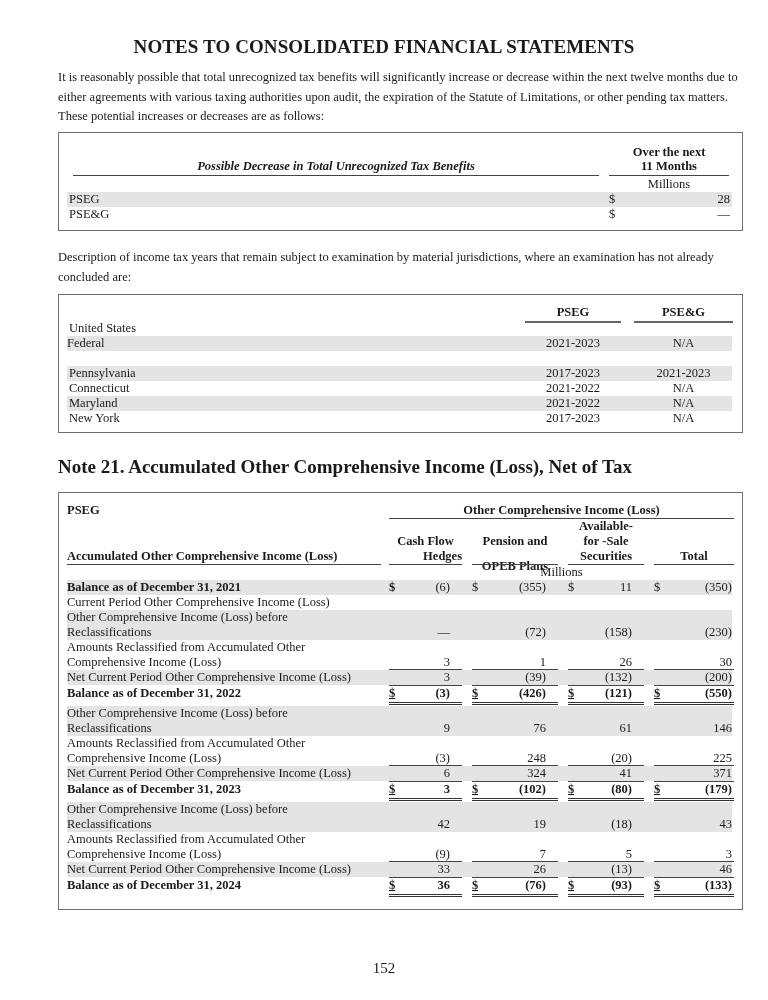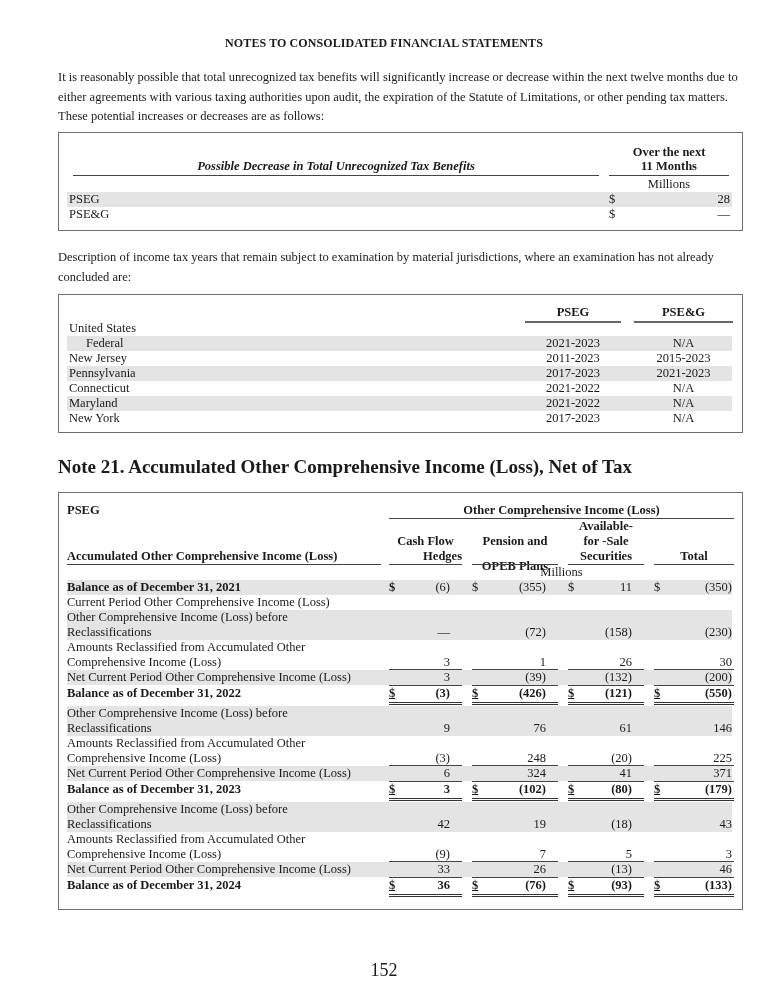--- a/index.html
+++ b/index.html
@@ -1,22 +1,22 @@
 <!DOCTYPE html>
 <html><head>
   <meta charset="utf-8">
   <style>
     * { box-sizing: border-box; margin: 0; padding: 0; }
     html, body { width: 768px; height: 1000px; background: #ffffff; }
     body { font-family: "Liberation Serif", "DejaVu Serif", serif; color: #1a1a1a; font-size: 12.5px; position: relative; overflow: hidden; }
-    .page-header { position: absolute; top: 36px; left: 0; width: 768px; text-align: center; font-weight: bold; font-size: 12px; letter-spacing: 0.1px; }
+    .page-header { position: absolute; top: 36px; left: 0; width: 768px; text-align: center; font-weight: bold; font-size: 19px; letter-spacing: 0.1px; }
     .para { position: absolute; left: 58px; width: 690px; line-height: 19.5px; font-size: 12.5px; }
     .box { position: absolute; left: 58px; width: 685px; border: 1px solid #6e6e6e; }
     .note-title { position: absolute; left: 58px; top: 456px; font-weight: bold; font-size: 19px; }
-    .page-num { position: absolute; top: 960px; left: 0; width: 768px; text-align: center; font-size: 18px; }
+    .page-num { position: absolute; top: 960px; left: 0; width: 768px; text-align: center; font-size: 15px; }
     .row { position: absolute; left: 8px; right: 10px; height: 15px; line-height: 15px; }
     .row.shade { background: #e4e4e4; }
     .cell { position: absolute; top: 0; white-space: nowrap; }
     .r { text-align: right; }
     .c { text-align: center; }
     .b { font-weight: bold; }
     .hline { position: absolute; height: 0; border-top: 1px solid #444; }
     .hdr { position: absolute; font-weight: bold; text-align: center; line-height: 15px; }
     .tall { height: 30px; }
     .tall .cell.v { top: 15px; }
@@ -55,28 +55,23 @@
   <div class="hdr" style="left:466px; width:96px; top:10px;">PSEG</div>
   <div class="hline" style="left:466px; width:96px; top:26px; border-top-width:2px; border-color:#666;"></div>
   <div class="hdr" style="left:575px; width:99px; top:10px;">PSE&amp;G</div>
   <div class="hline" style="left:575px; width:99px; top:26px; border-top-width:2px; border-color:#666;"></div>
 
   <div class="row" style="top:26px;">
     <span class="cell" style="left:2px;">United States</span>
   </div>
 
   <div class="row shade" style="top:41px;">
-    <span class="cell" style="left:19px;">Federal</span>
+    <span class="cell" style="left:0;">Federal</span>
     <span class="cell c" style="left:458px; width:96px;">2021-2023</span>
     <span class="cell c" style="left:567px; width:99px;">N/A</span>
-  </div>
-  <div class="row" style="top:56px;">
-    <span class="cell" style="left:2px;">New Jersey</span>
-    <span class="cell c" style="left:458px; width:96px;">2011-2023</span>
-    <span class="cell c" style="left:567px; width:99px;">2015-2023</span>
   </div>
   <div class="row shade" style="top:71px;">
     <span class="cell" style="left:2px;">Pennsylvania</span>
     <span class="cell c" style="left:458px; width:96px;">2017-2023</span>
     <span class="cell c" style="left:567px; width:99px;">2021-2023</span>
   </div>
   <div class="row" style="top:86px;">
     <span class="cell" style="left:2px;">Connecticut</span>
     <span class="cell c" style="left:458px; width:96px;">2021-2022</span>
     <span class="cell c" style="left:567px; width:99px;">N/A</span>

